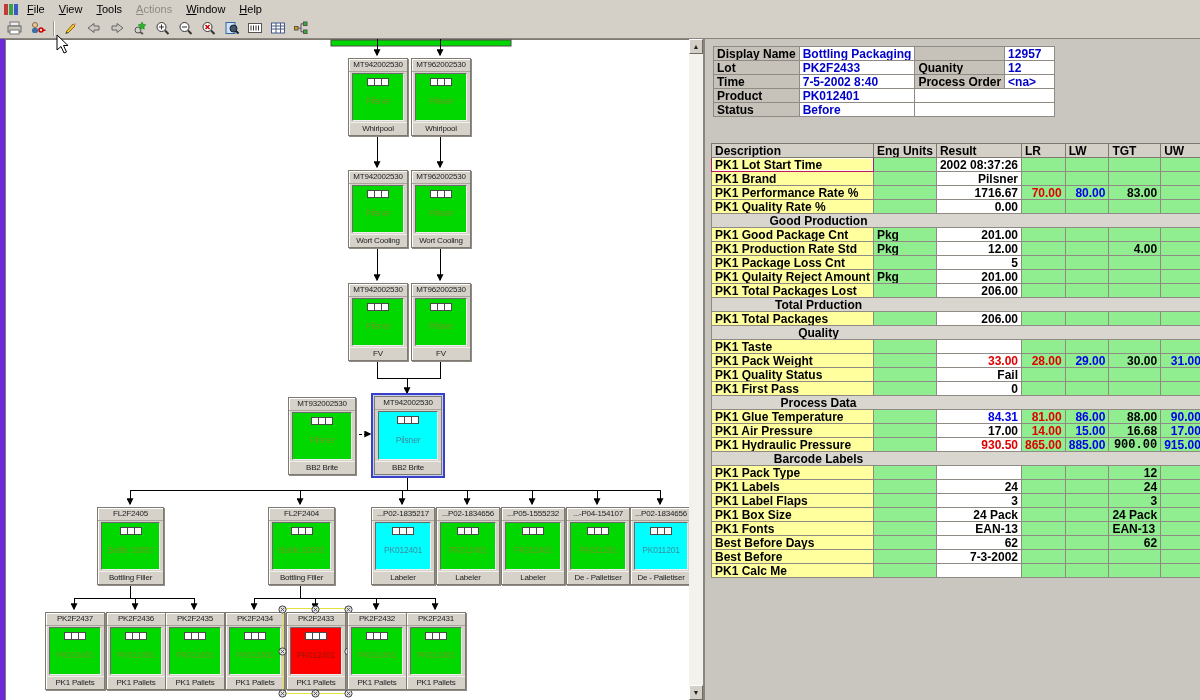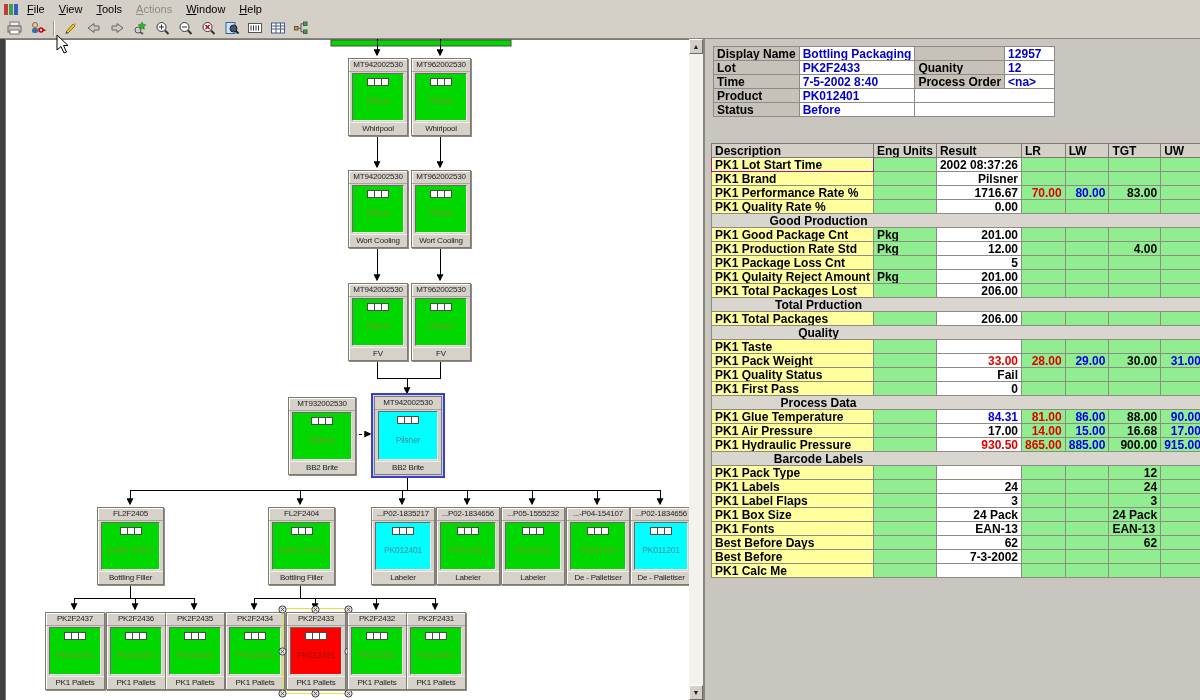--- a/index.html
+++ b/index.html
@@ -1,16 +1,16 @@
 <!DOCTYPE html>
 <html><head>
 <meta charset="utf-8">
 <style>
   html,body{margin:0;padding:0;}
-  #win{position:relative;width:1200px;height:700px;background:#404040;overflow:hidden;
+  #win{position:relative;width:1200px;height:700px;background:#6d28d9;overflow:hidden;
        font-family:"Liberation Sans",sans-serif;font-size:11px;color:#000;}
   
   #menubar{position:absolute;left:0;top:0;right:0;height:18px;background:#d4d0c8;
            display:flex;align-items:center;padding-left:2px;border-bottom:1px solid #c2beb5;}
   .menu-item{padding:2px 7px 3px 7px;cursor:default;}
   .menu-item u{text-decoration:underline;}
   .menu-item.disabled{color:#8f8b82;}
   #appicon{width:18px;height:16px;display:flex;align-items:center;justify-content:center;}
   
   #toolbar{position:absolute;left:0;top:18px;right:0;height:20px;background:#d4d0c8;
@@ -765,21 +765,21 @@
             <td class="c-green num" style="color: rgb(0, 0, 0);">16.68</td>
             <td class="c-green num" style="color: rgb(0, 0, 232);">17.00</td>
             <td class="c-green num" style="color: rgb(224, 0, 0); margin-top: 12px;">19.00</td>
           </tr>
           <tr>
             <td class="c-desc">PK1 Hydraulic Pressure</td>
             <td class="c-green">&nbsp;</td>
             <td class="c-res" style="color: rgb(224, 0, 0);">930.50</td>
             <td class="c-green num" style="color: rgb(224, 0, 0);">865.00</td>
             <td class="c-green num" style="color: rgb(0, 0, 232);">885.00</td>
-            <td class="c-green num" style="color: rgb(0, 0, 0);">900.00</td>
+            <td class="c-green num" style="color: rgb(0, 0, 0); font-family: Liberation Mono, monospace;">900.00</td>
             <td class="c-green num" style="color: rgb(0, 0, 232);">915.00</td>
             <td class="c-green num" style="color: rgb(224, 0, 0);">930.00</td>
           </tr>
           <tr>
             <td colspan="8" class="c-sec"><span class="sec-span">Barcode Labels</span></td>
           </tr>
           <tr>
             <td class="c-desc">PK1 Pack Type</td>
             <td class="c-green">&nbsp;</td>
             <td class="c-res">&nbsp;</td>

